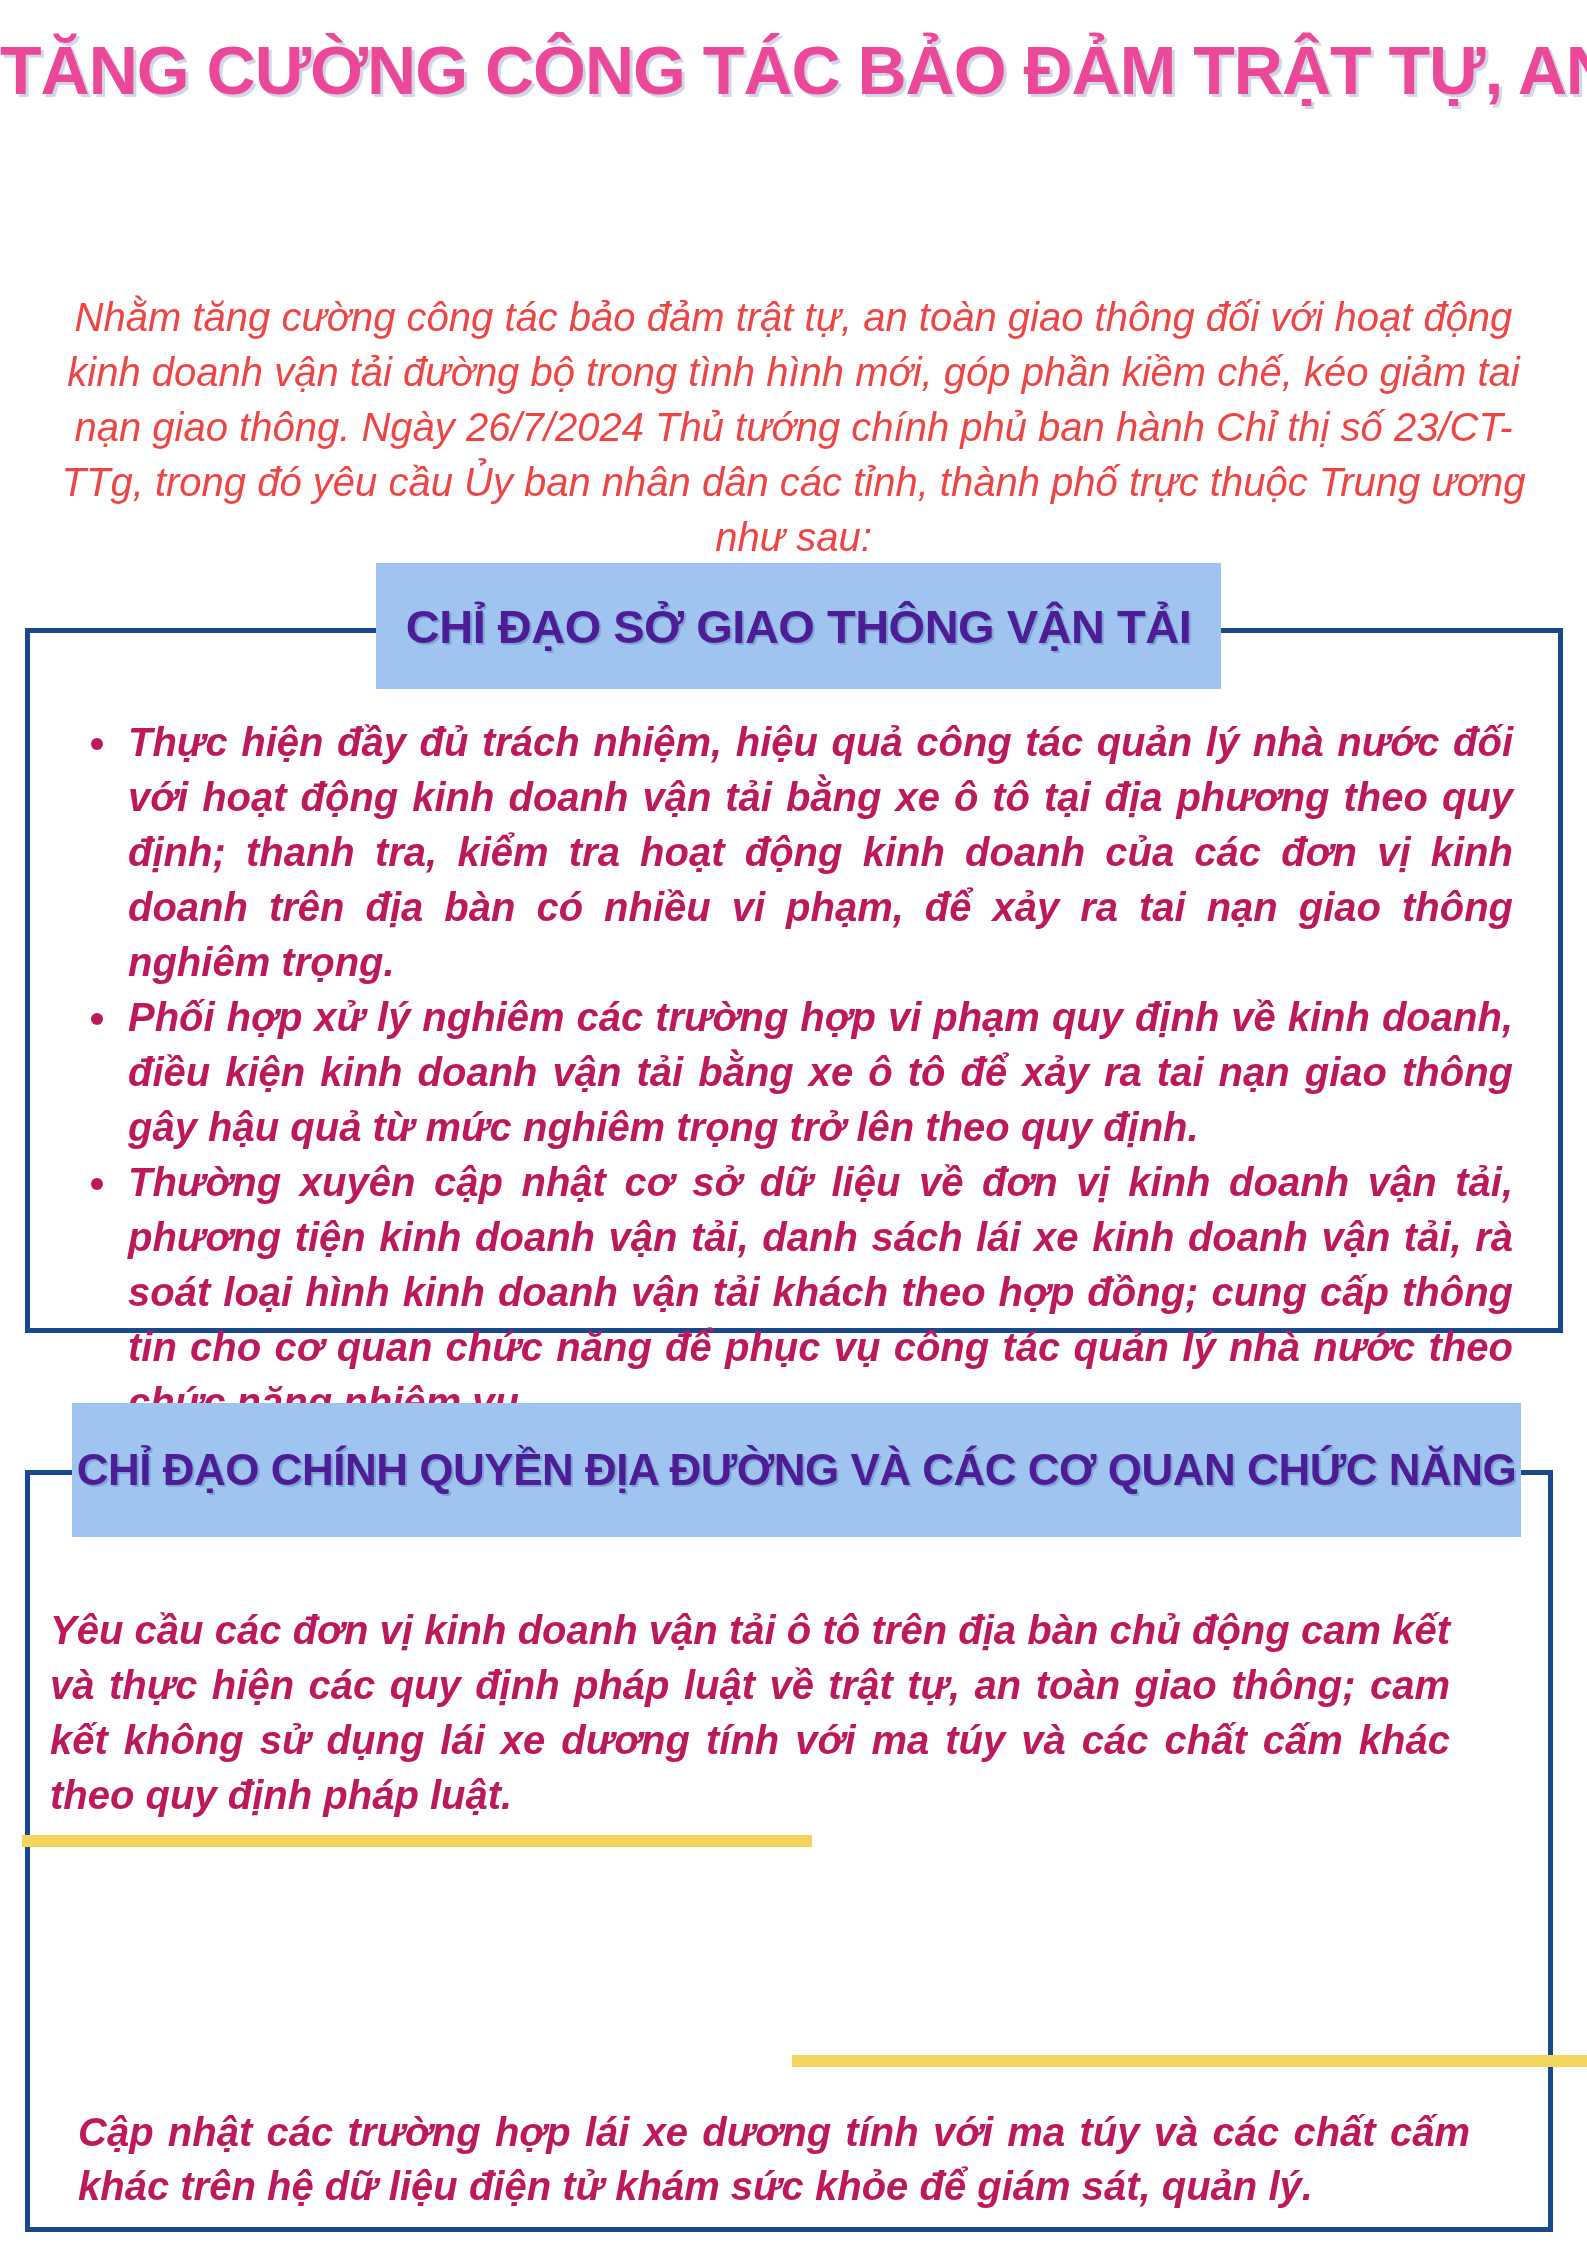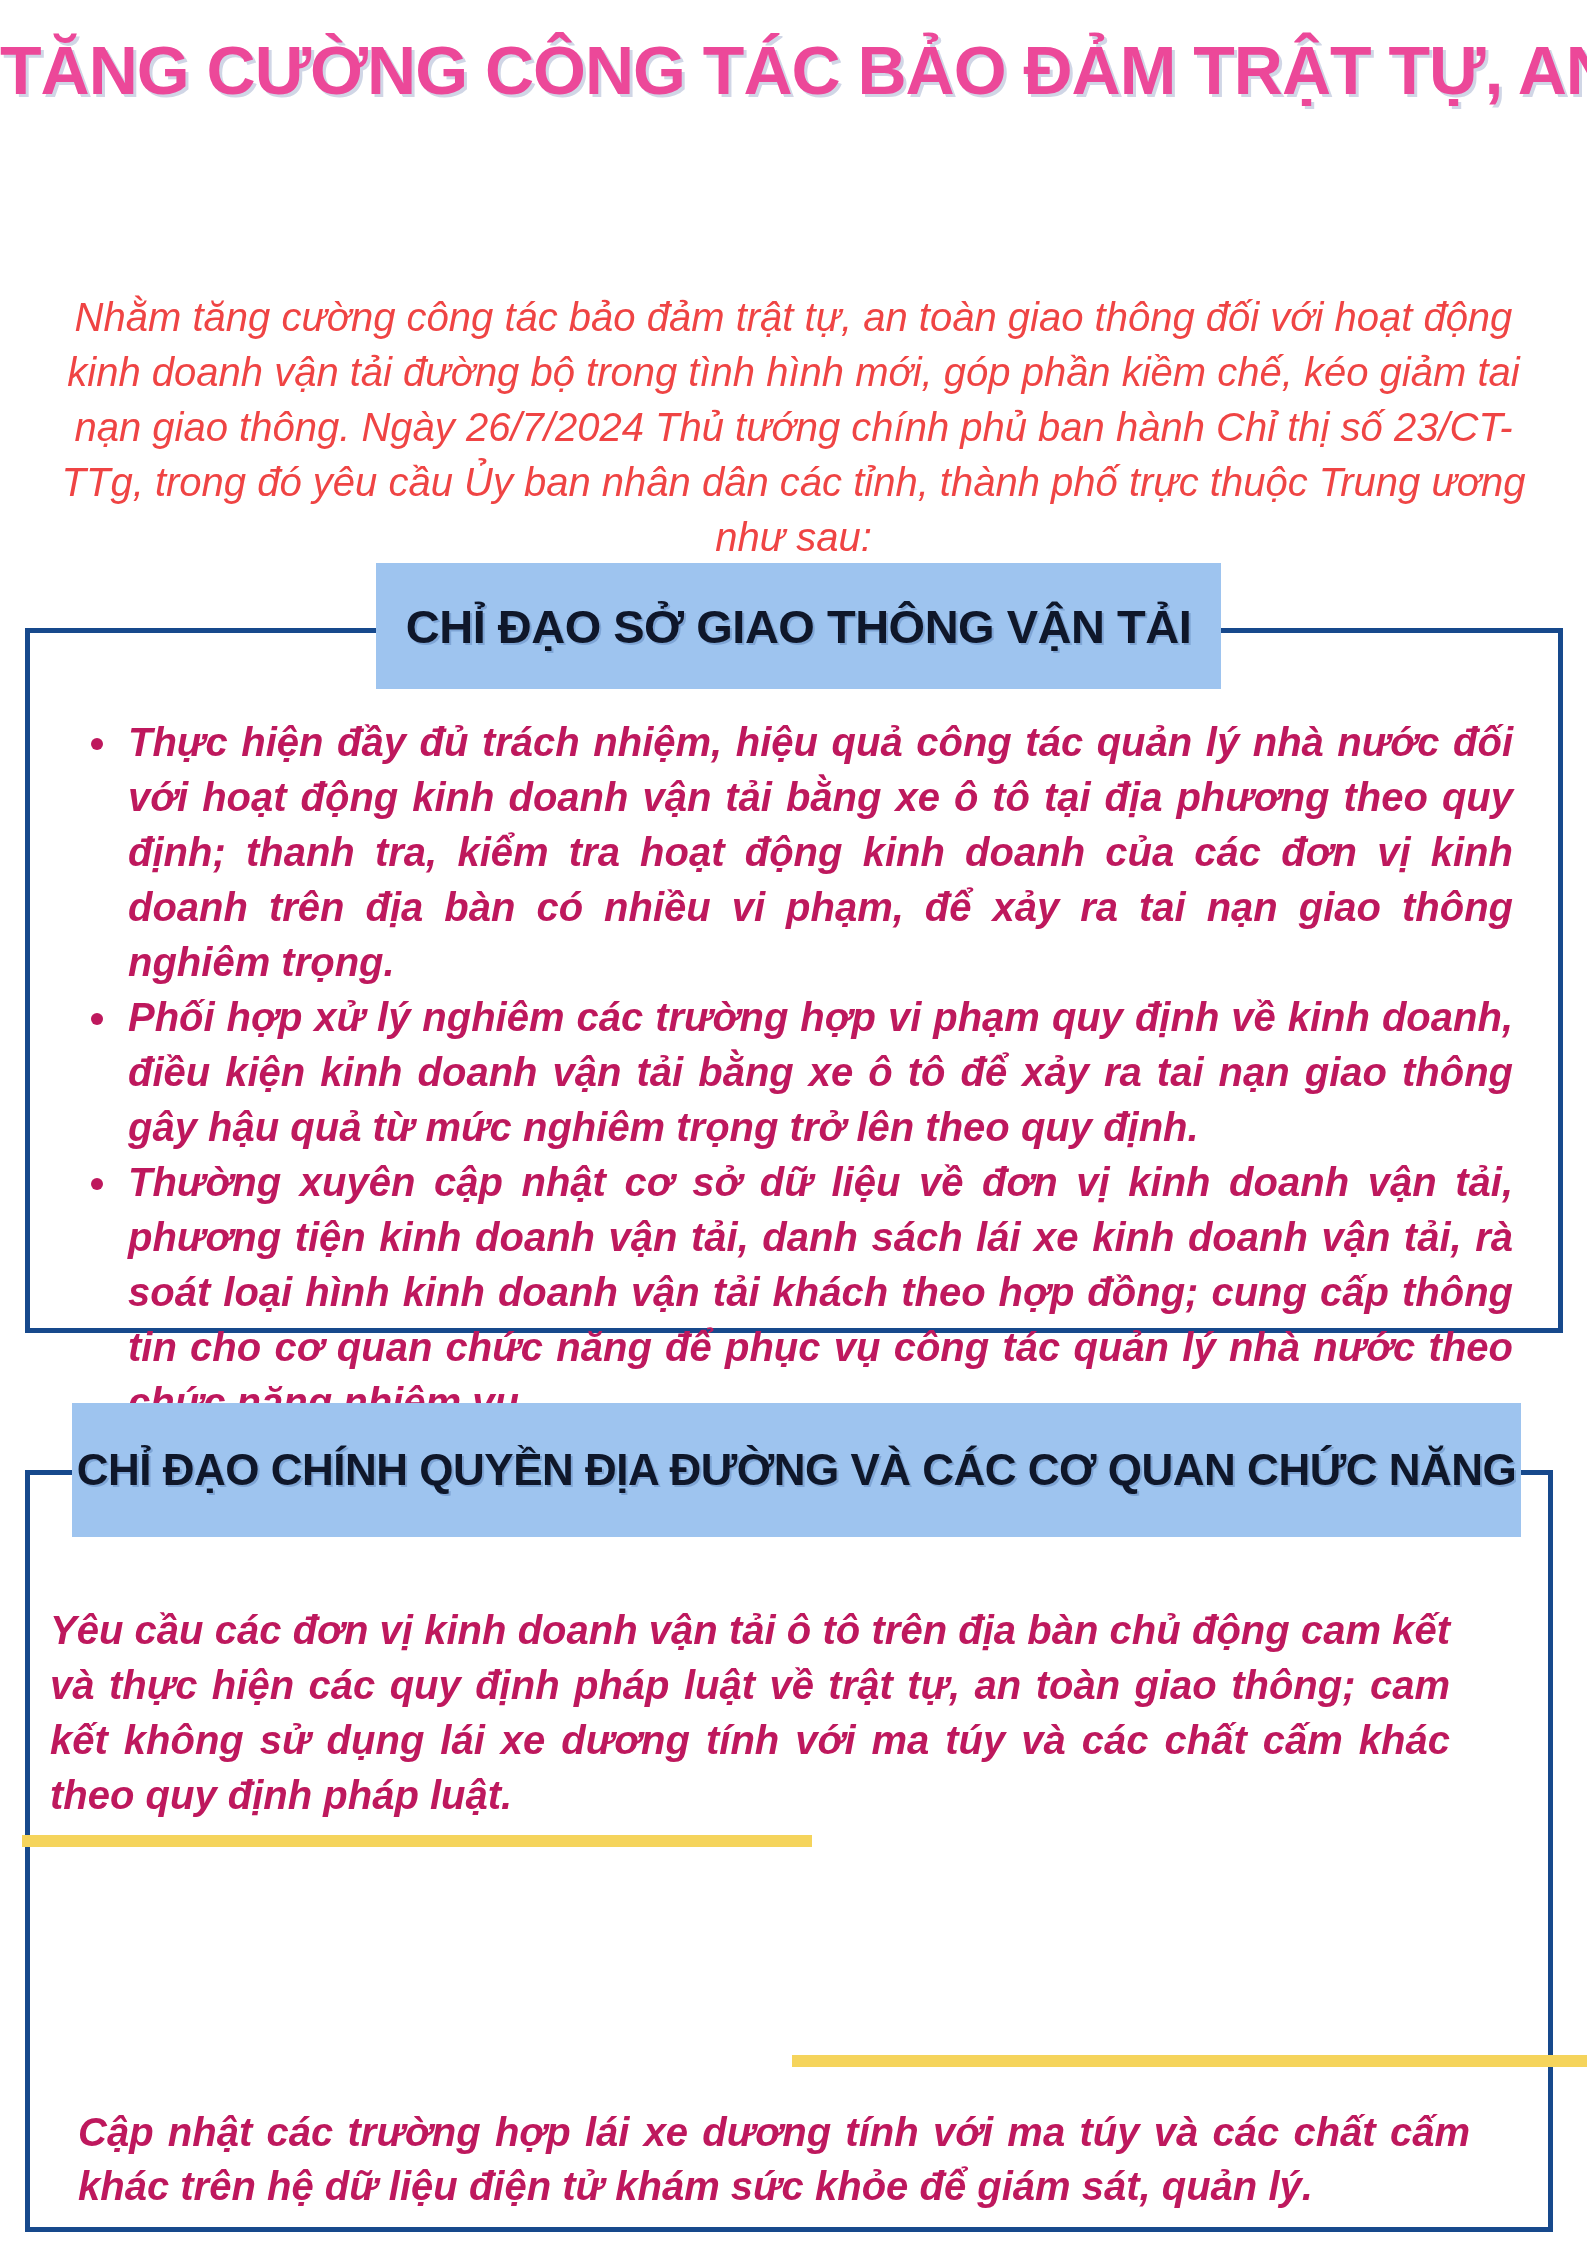--- a/index.html
+++ b/index.html
@@ -42,21 +42,21 @@
     background:transparent;
     z-index:1;
   }
   .box-1 { left:25px; top:628px;  width:1538px; height:705px; }
   .box-2 { left:25px; top:1470px; width:1528px; height:762px; }
 
   .section-header {
     position:absolute;
     background:#9ec4ef;
     display:flex; align-items:center; justify-content:center;
-    color:#0f172a;
+    color:#4c1d95;
     font-weight:900;
     letter-spacing:-0.5px;
     text-align:center;
     z-index:2;
     text-shadow:2px 2px 0 rgba(30,70,140,0.25);
   }
   .header-1 { left:376px; top:563px;  width:845px;  height:126px; font-size:47px; }
   .header-2 { left:72px;  top:1403px; width:1449px; height:134px; font-size:44px; }
 
   

